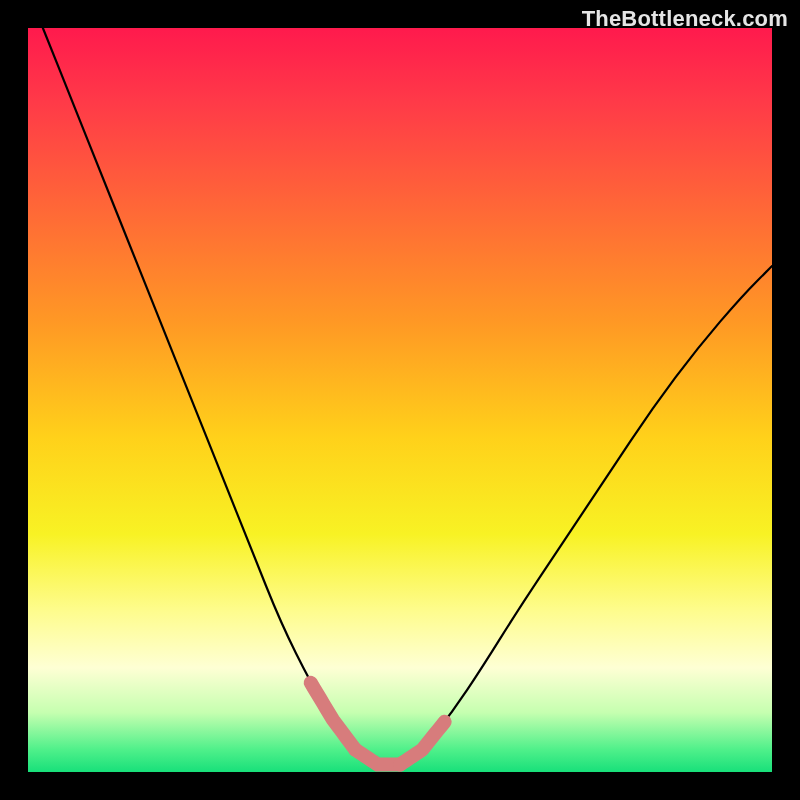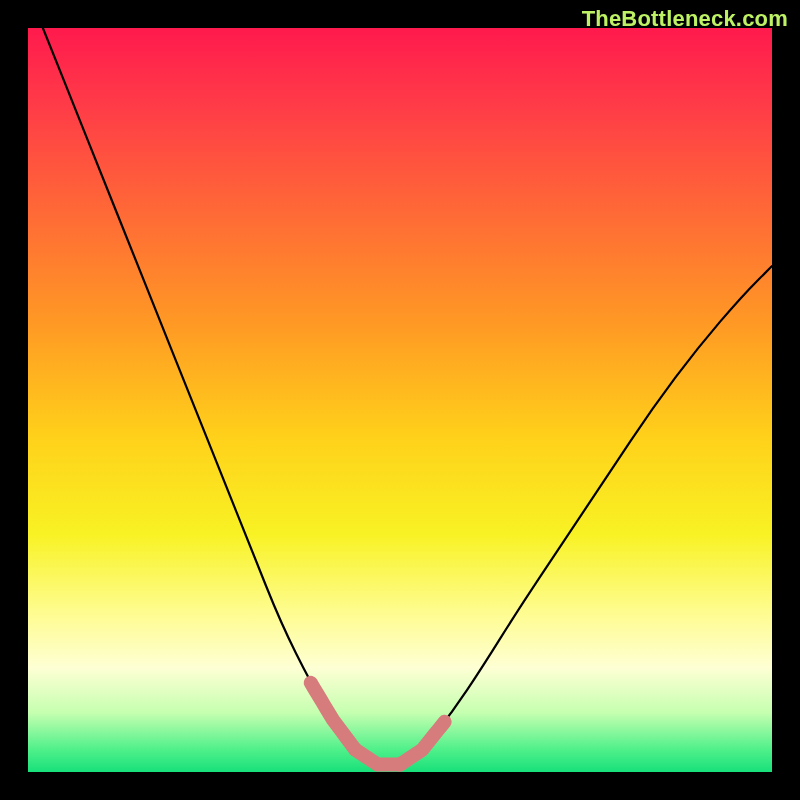--- a/index.html
+++ b/index.html
@@ -14,21 +14,21 @@
   .frame {
     position: relative;
     width: 800px;
     height: 800px;
     background: #000;
   }
   .watermark {
     position: absolute;
     top: 6px;
     right: 12px;
-    color: #bef264;
+    color: #e5e5e5;
     font-size: 22px;
     font-weight: 600;
     letter-spacing: 0.2px;
     z-index: 10;
   }
   .plot-area {
     position: absolute;
     top: 28px;
     left: 28px;
     width: 744px;

